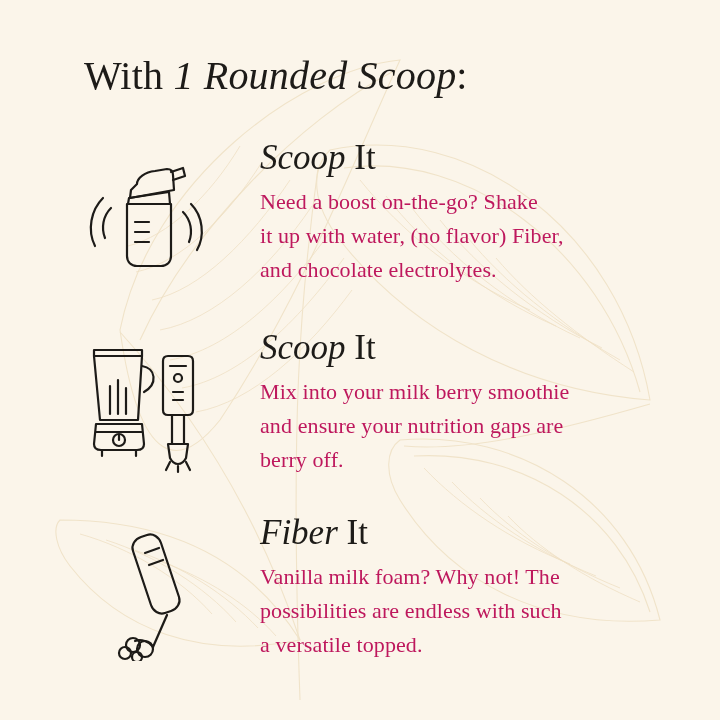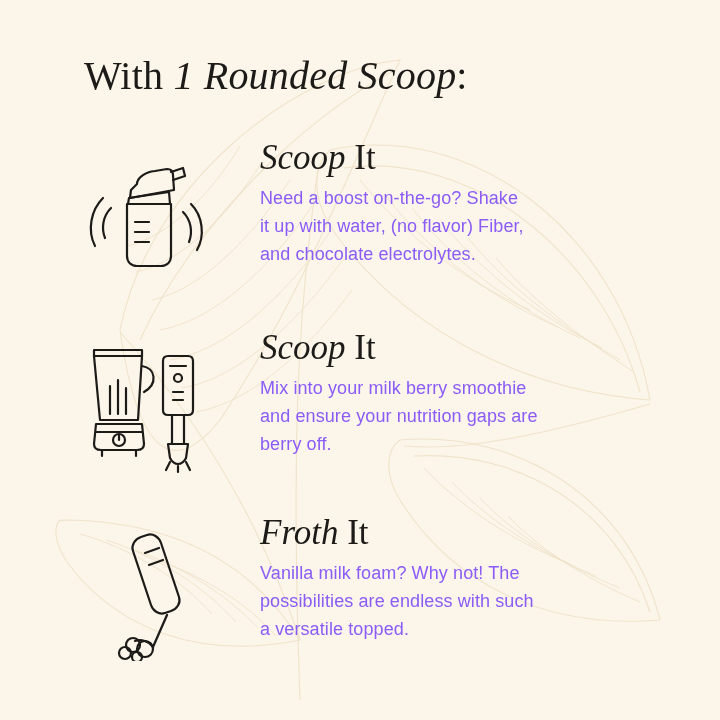--- a/index.html
+++ b/index.html
@@ -78,24 +78,24 @@
     font-family: "Liberation Serif", serif;
     font-size: 35px;
     color: #1d1b18;
     margin: 0 0 8px 0;
     line-height: 1.05;
   }
   .row-title .em {
     font-style: italic;
   }
   .row-body {
-    font-family: Liberation Sans, sans-serif;
-    font-size: 18px;
+    font-family: Liberation Serif, serif;
+    font-size: 22px;
     line-height: 1.55;
-    color: #8b5cf6;
+    color: #be185d;
     max-width: 360px;
     letter-spacing: 0.1px;
   }
   .row-body span { display: block; }
   svg.ico { display: block; }
 </style>
 </head>
 <body>
 
 <div id="page">
@@ -245,21 +245,21 @@
 
             <circle cx="70" cy="128" r="8"></circle>
             <circle cx="58" cy="124" r="7"></circle>
             <circle cx="50" cy="132" r="6"></circle>
             <circle cx="62" cy="136" r="5"></circle>
             <path d="M78 126 C74 120 66 118 60 120"></path>
           </svg>
         </div>
         <div class="text-cell">
           <div class="row-title">
-            <span class="em">Froth</span><span> It</span>
+            <span class="em">Fiber</span><span> It</span>
           </div>
           <div class="row-body">
             <span>Vanilla milk foam? Why not! The</span>
             <span>possibilities are endless with such</span>
             <span>a versatile topped.</span>
           </div>
         </div>
       </div>
 
     </div>

